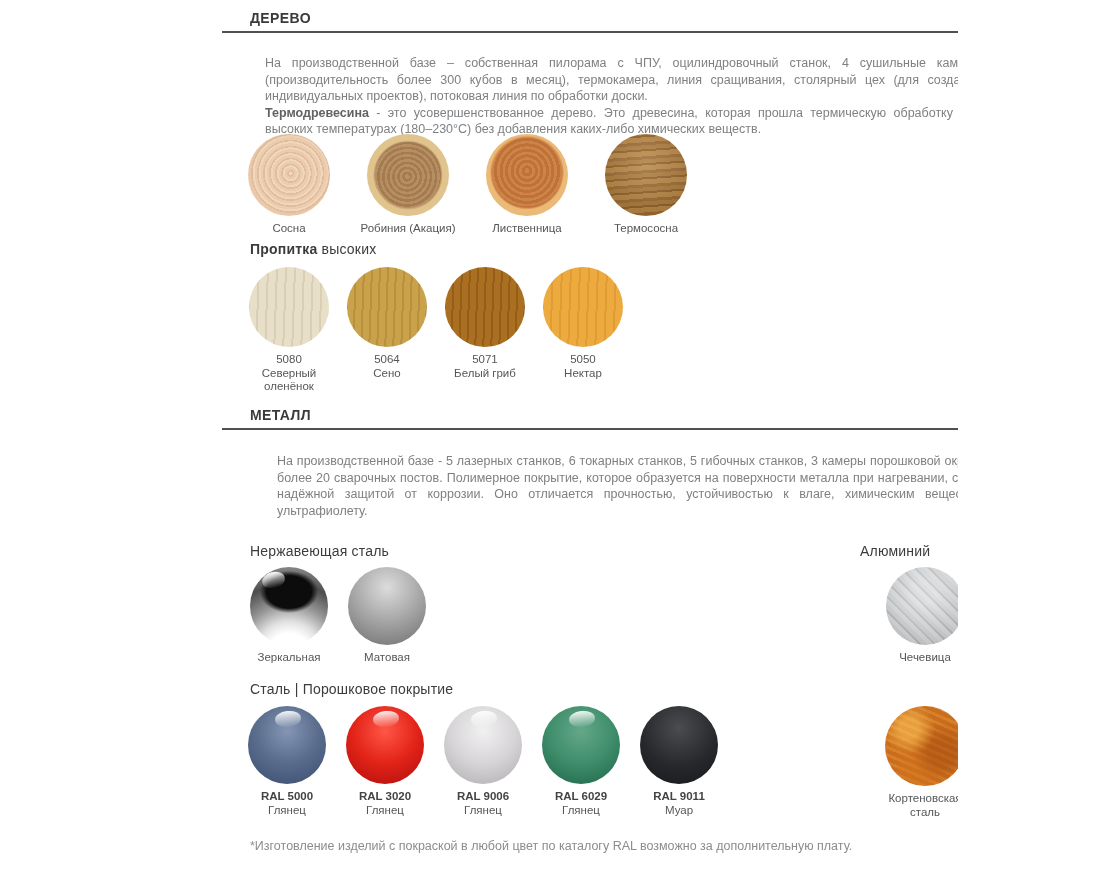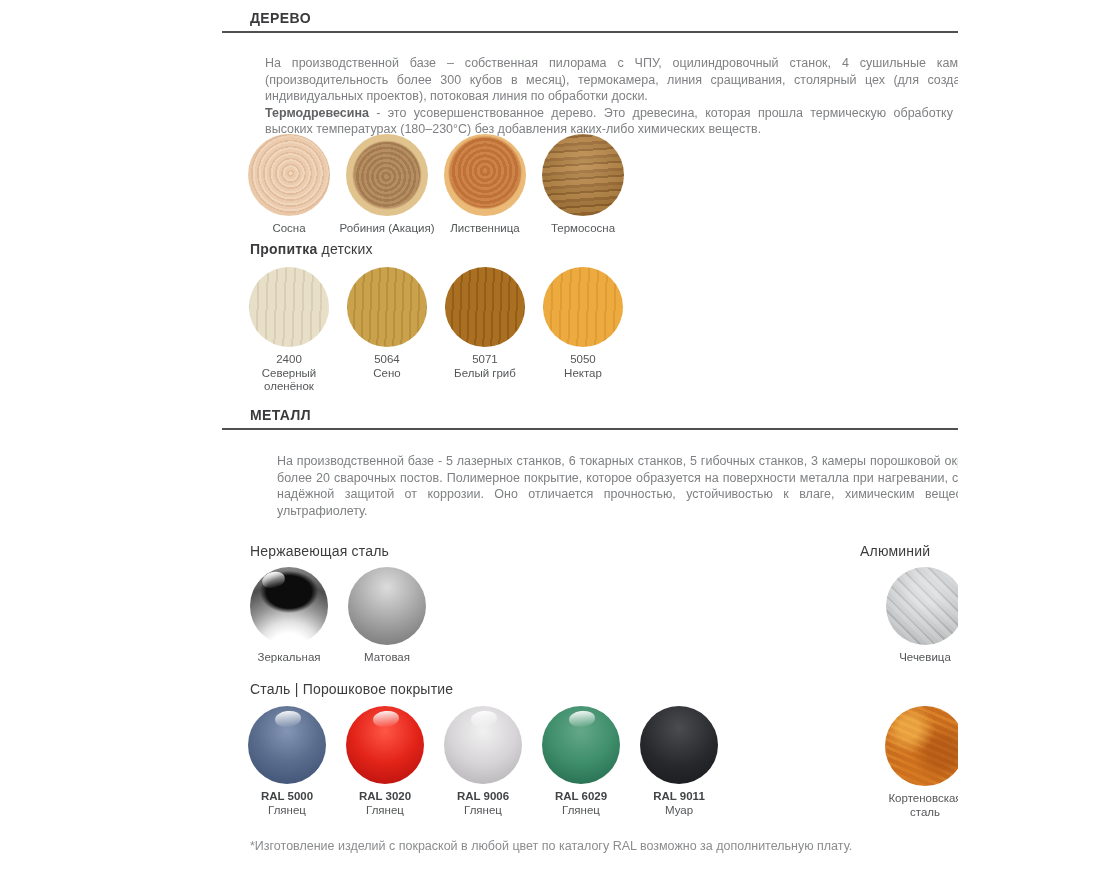--- a/index.html
+++ b/index.html
@@ -119,46 +119,46 @@
 <div class="page">
 
   <h2 class="abs sec-title" style="left:250px; top:10px;">ДЕРЕВО</h2>
   <div class="abs rule" style="left:222px; top:31px; width:740px;"></div>
 
   <div class="abs para" style="left:250px; top:40px; width:716px;">
     <p>На производственной базе – собственная пилорама с ЧПУ, оцилиндровочный станок, 4 сушильные камеры (производительность более 300 кубов в месяц), термокамера, линия сращивания, столярный цех (для создания индивидуальных проектов), потоковая линия по обработки доски.</p>
     <p><b>Термодревесина</b><span> - это усовершенствованное дерево. Это древесина, которая прошла термическую обработку при высоких температурах (180–230°С) без добавления каких-либо химических веществ.</span></p>
   </div>
 
-  <div class="abs row" style="left:240px; top:134px;">
+  <div class="abs row" style="left:240px; top:134px;gap:21px;">
     <div class="col">
       <div class="disc d82 c-sosna"></div>
       <div class="lbl nowrap">Сосна</div>
     </div>
     <div class="col">
       <div class="disc d82 c-robinia"></div>
       <div class="lbl nowrap">Робиния (Акация)</div>
     </div>
     <div class="col">
       <div class="disc d82 c-larch"></div>
       <div class="lbl nowrap">Лиственница</div>
     </div>
     <div class="col">
       <div class="disc d82 c-thermo"></div>
       <div class="lbl nowrap">Термососна</div>
     </div>
   </div>
 
-  <h3 class="abs sub-title" style="left:250px; top:241px;"><b>Пропитка</b><span> детских</span></h3>
+  <h3 class="abs sub-title" style="left:250px; top:241px;"><b>Пропитка</b><span> высоких</span></h3>
 
   <div class="abs row" style="left:240px; top:267px;">
     <div class="col">
       <div class="disc d80 c-5080"></div>
       <div class="lbl">
-        <span class="code" style="font-weight:400; color:#545658;">2400</span>
+        <span class="code" style="font-weight:400; color:#545658;">5080</span>
         <span class="sub">Северный оленёнок</span>
       </div>
     </div>
     <div class="col">
       <div class="disc d80 c-5064"></div>
       <div class="lbl">
         <span class="code" style="font-weight:400; color:#545658;">5064</span>
         <span class="sub">Сено</span>
       </div>
     </div>

